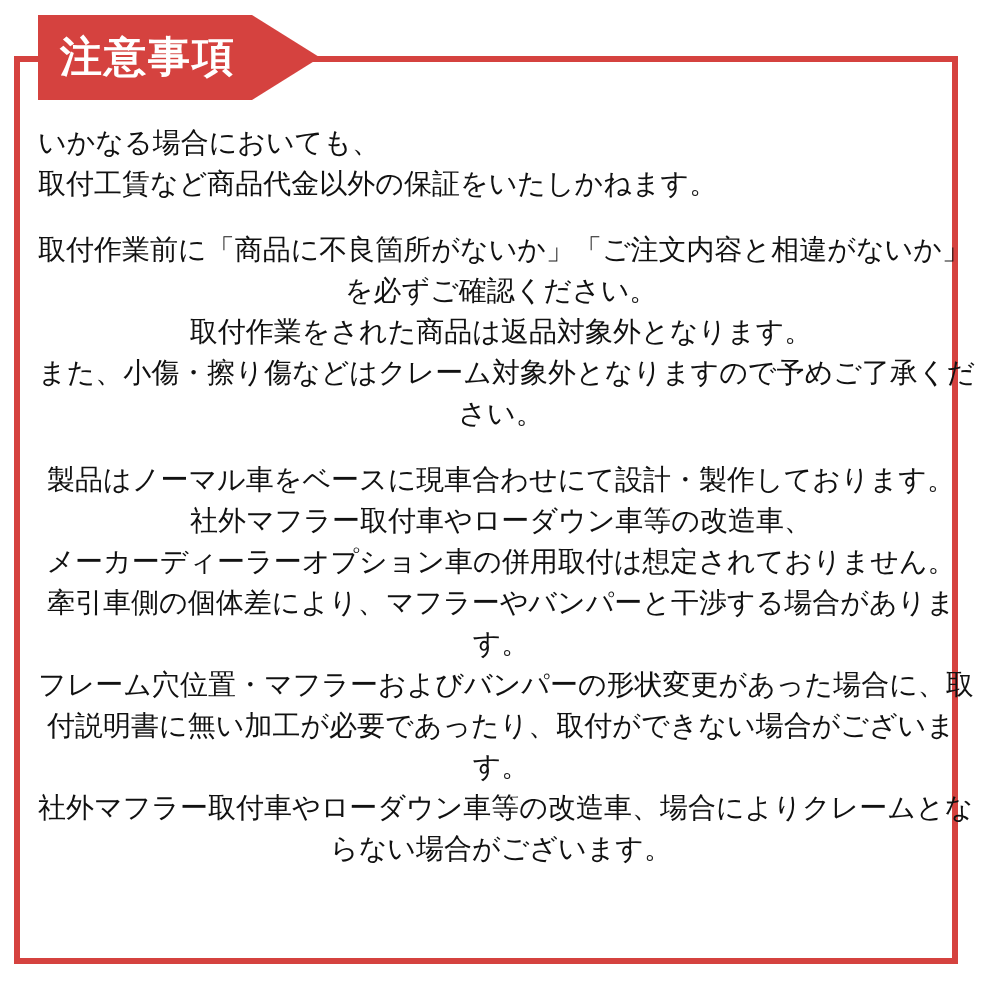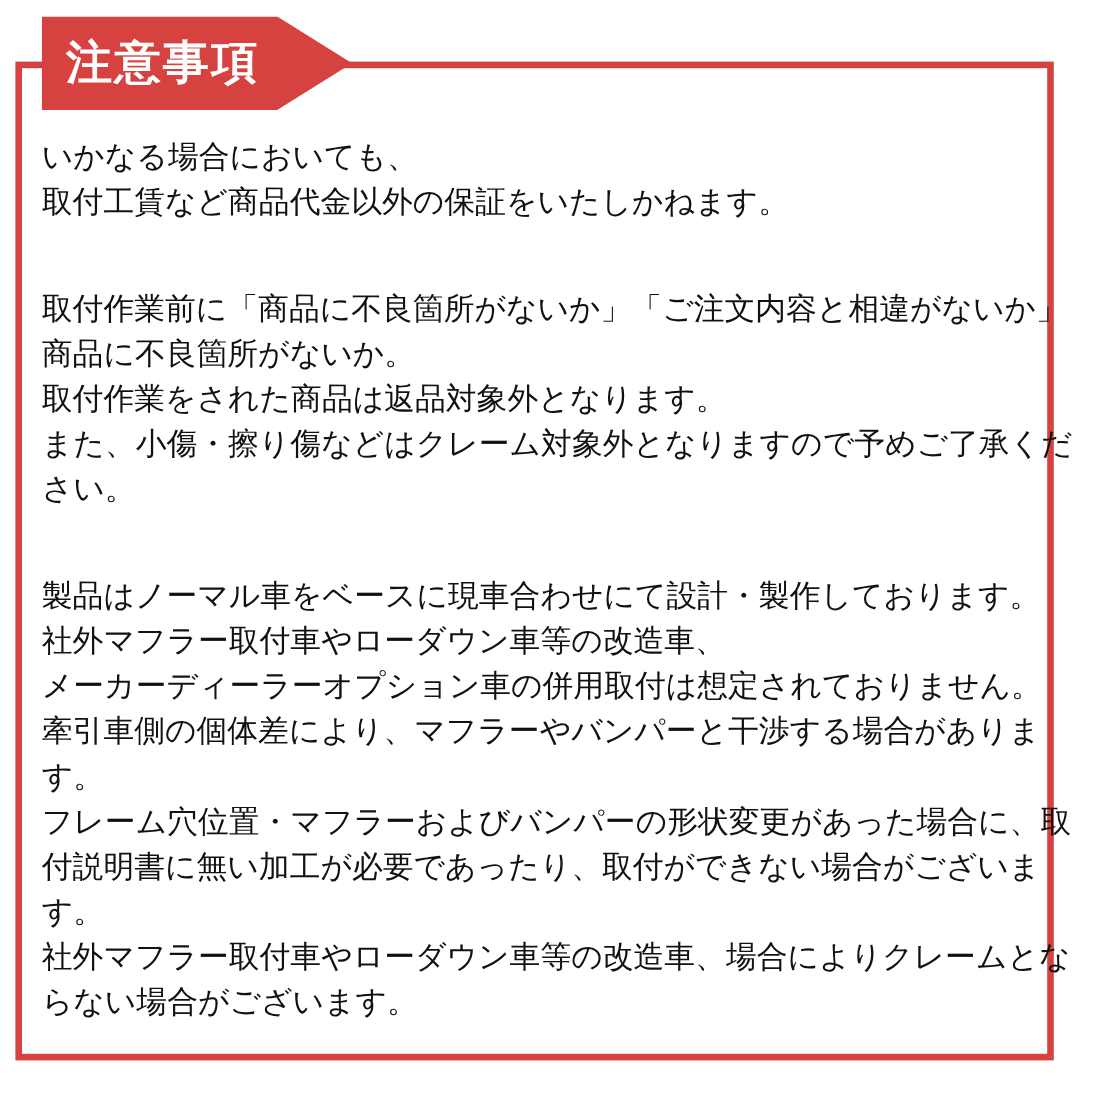--- a/index.html
+++ b/index.html
@@ -54,21 +54,21 @@
     left: 38px; top: 122px;
     width: 926px;
     color: var(--text);
     font-size: 28px;
   }
   .line {
     height: 41px;
     line-height: 41px;
     white-space: nowrap;
   }
-  .para + .para { margin-top: 56px; }
+  .para + .para { margin-top: 25px; text-align: center; }
 </style>
 </head>
 <body>
 
 <div class="page">
 
   <div class="frame"></div>
 
   <div class="banner">
     <svg class="banner-shape" viewBox="0 0 282 85" preserveAspectRatio="none" aria-hidden="true">
@@ -79,21 +79,21 @@
 
   <div class="content">
 
     <div class="para">
       <div class="line">いかなる場合においても、</div>
       <div class="line">取付工賃など商品代金以外の保証をいたしかねます。</div>
     </div>
 
     <div class="para">
       <div class="line">取付作業前に「商品に不良箇所がないか」「ご注文内容と相違がないか」</div>
-      <div class="line">商品に不良箇所がないか。</div>
+      <div class="line">を必ずご確認ください。</div>
       <div class="line">取付作業をされた商品は返品対象外となります。</div>
       <div class="line">また、小傷・擦り傷などはクレーム対象外となりますので予めご了承くだ</div>
       <div class="line">さい。</div>
     </div>
 
     <div class="para">
       <div class="line">製品はノーマル車をベースに現車合わせにて設計・製作しております。</div>
       <div class="line">社外マフラー取付車やローダウン車等の改造車、</div>
       <div class="line">メーカーディーラーオプション車の併用取付は想定されておりません。</div>
       <div class="line">牽引車側の個体差により、マフラーやバンパーと干渉する場合がありま</div>

